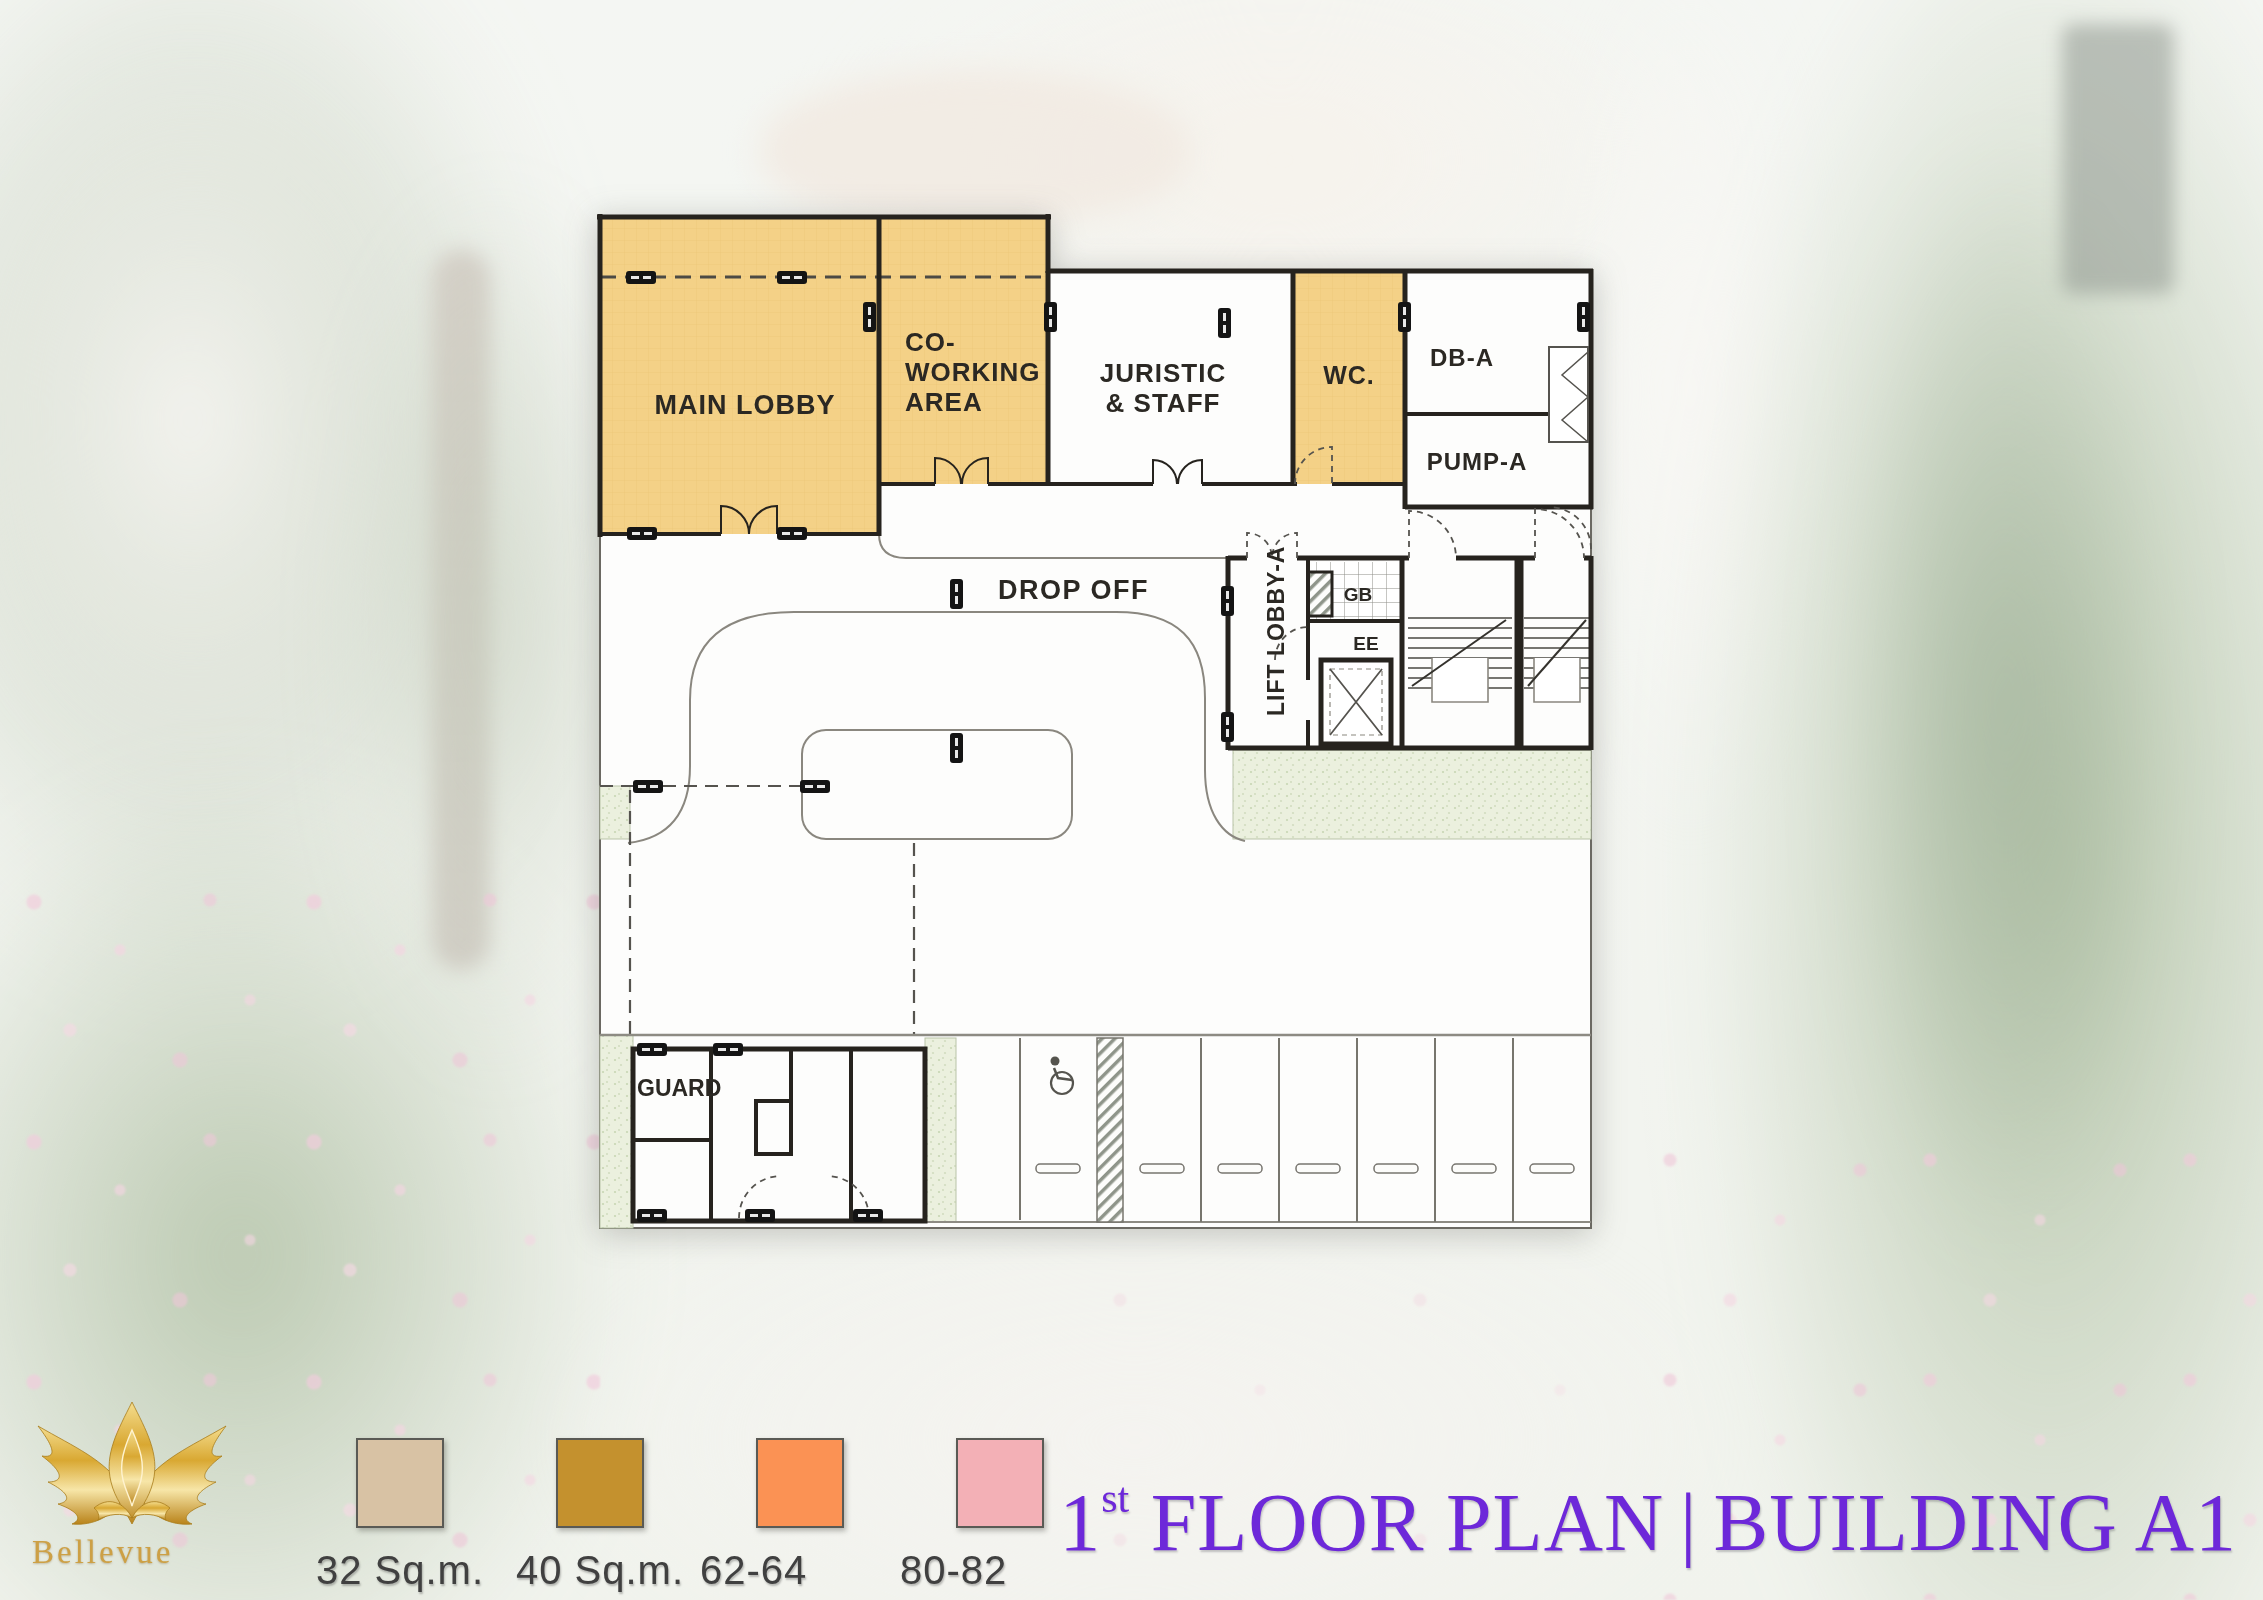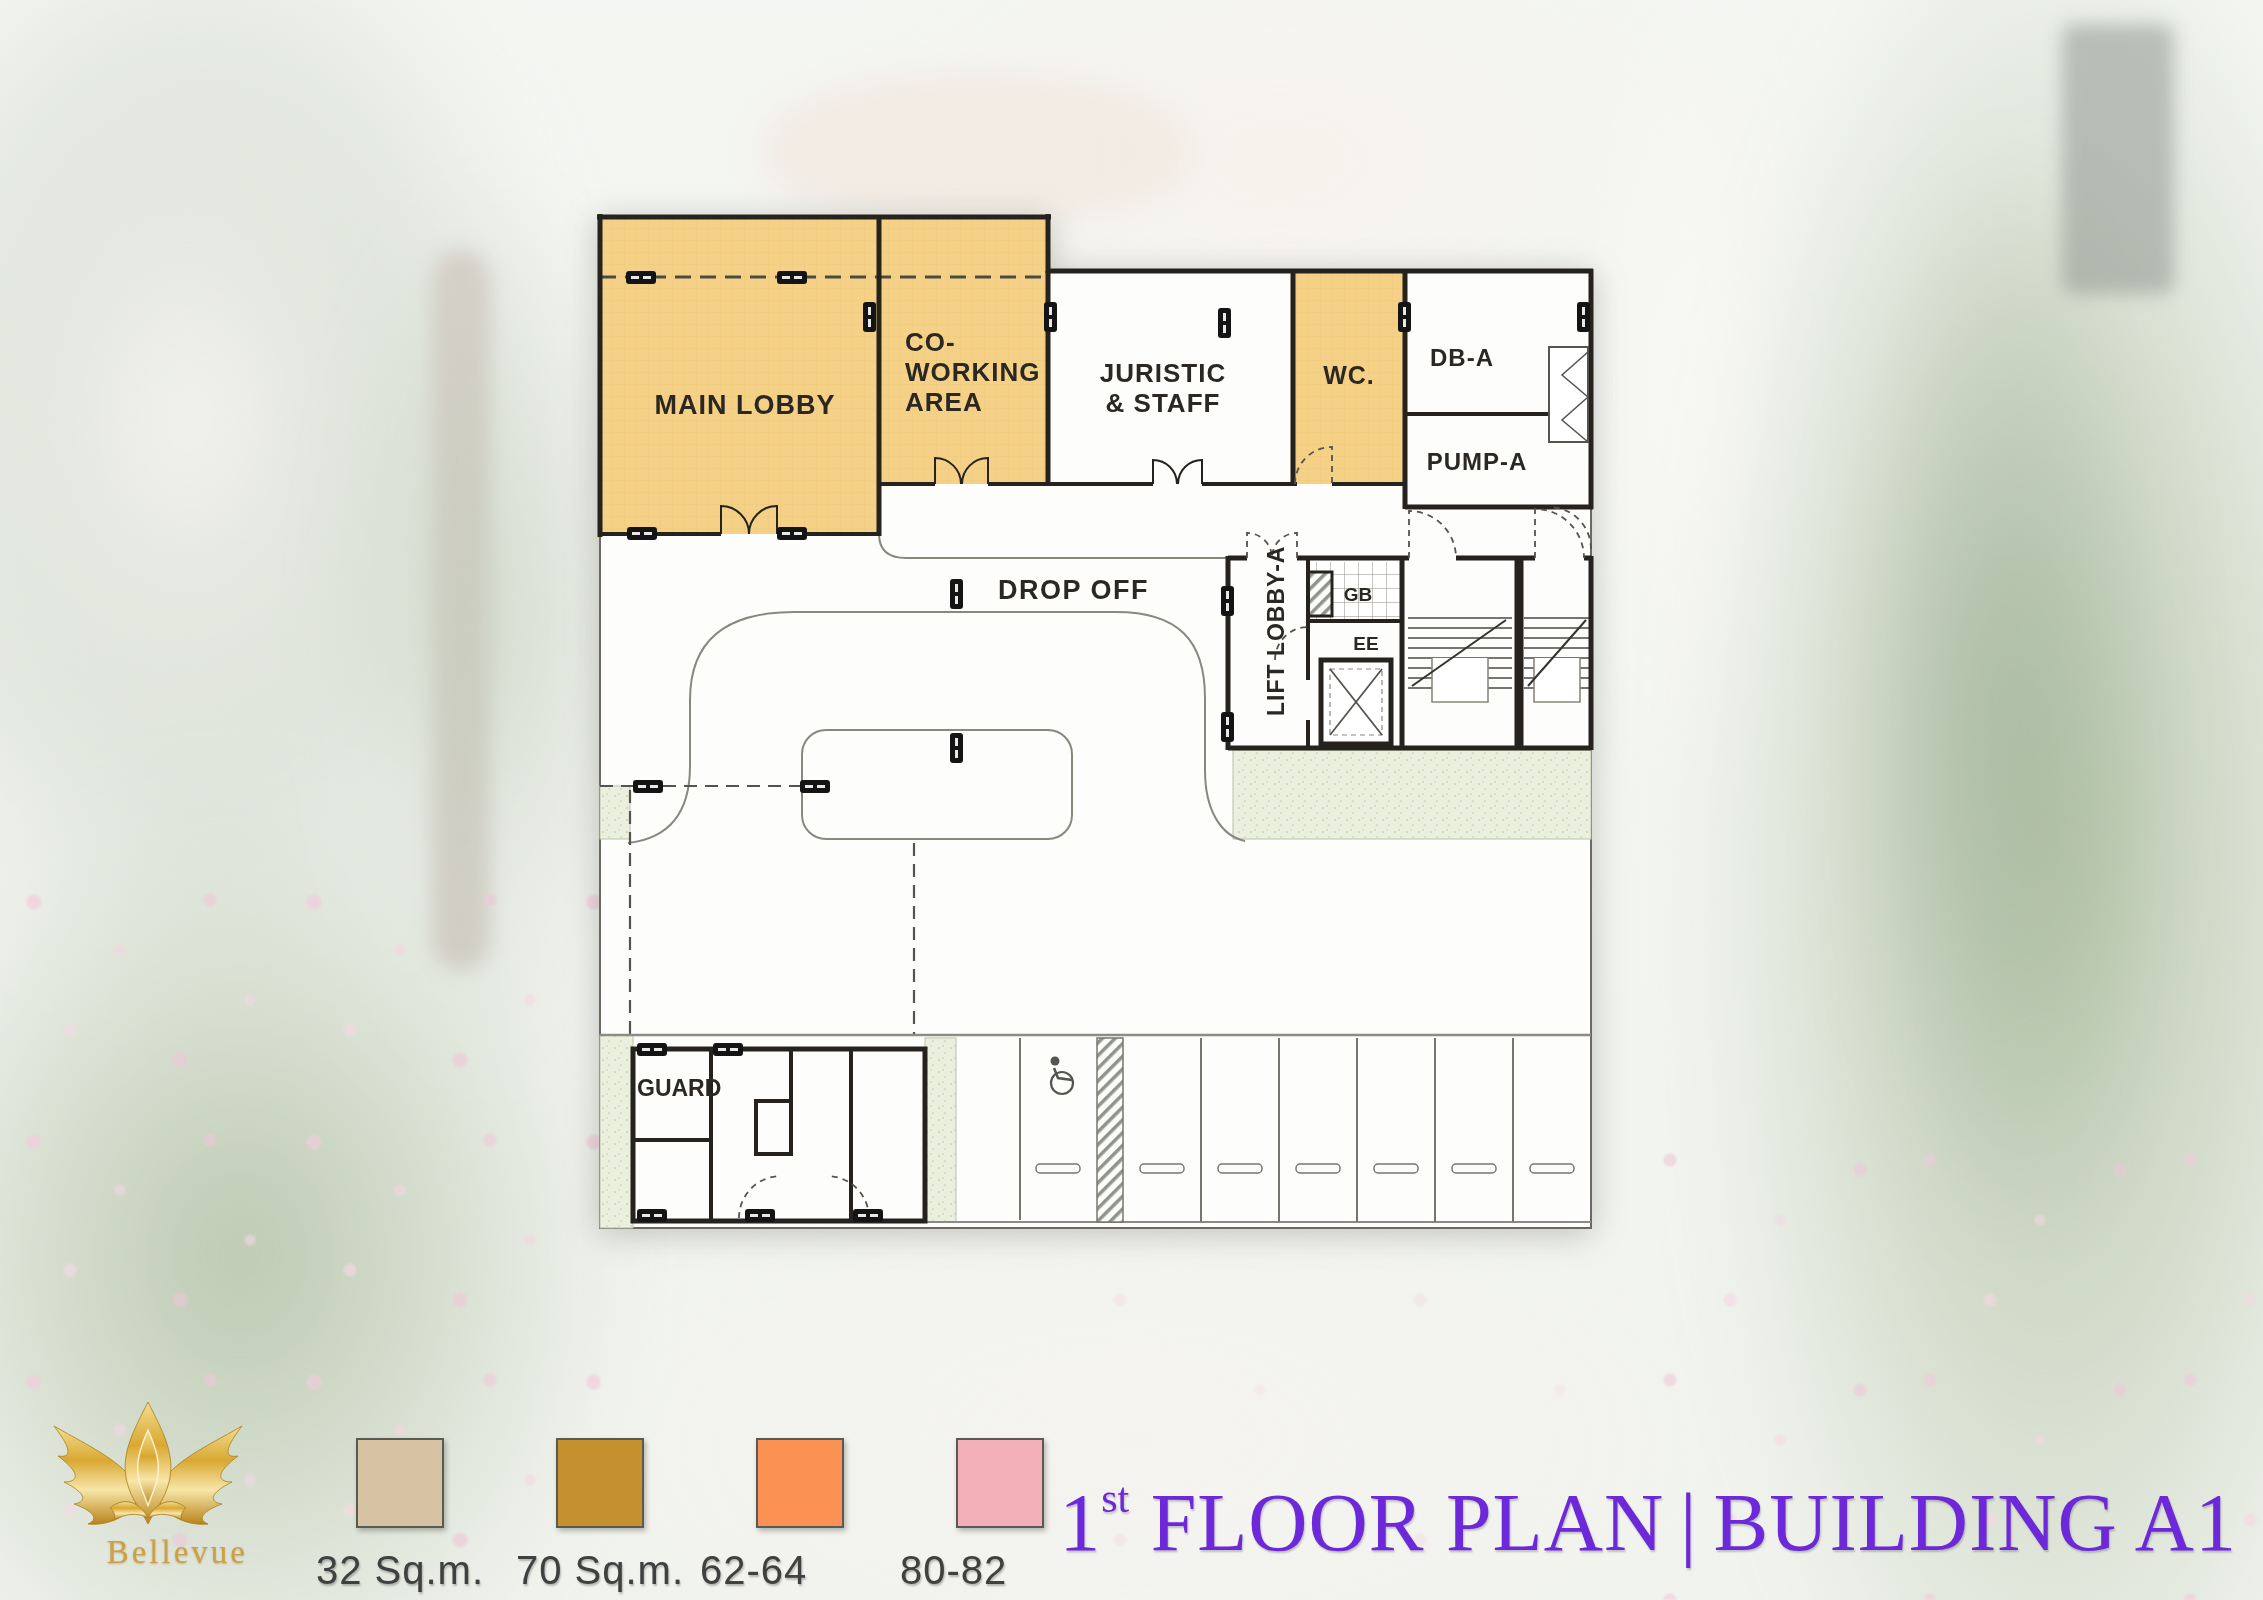--- a/index.html
+++ b/index.html
@@ -37,21 +37,21 @@
     radial-gradient(circle at 220px 50px,rgba(226,158,188,.8) 0 6px,transparent 7px),
     radial-gradient(circle at 90px 180px,rgba(238,185,206,.8) 0 6px,transparent 7px);}
   .flowers-mid{left:1060px;top:1240px;width:520px;height:360px;background-size:300px 240px;opacity:.45;background-image:
     radial-gradient(circle at 60px 60px,rgba(230,170,196,.7) 0 6px,transparent 7px),
     radial-gradient(circle at 200px 150px,rgba(236,184,206,.7) 0 5px,transparent 6px);}
   .bg-wash{position:absolute;inset:0;background:rgba(255,255,255,.42);}
   
   svg.plan{position:absolute;left:0;top:0;filter:drop-shadow(0 5px 16px rgba(70,70,60,.28));}
   svg.plan text{font-family:"Liberation Sans",sans-serif;font-weight:bold;fill:#2b2823;}
   
-  .logo{position:absolute;left:38px;top:1396px;width:210px;height:200px;text-align:right;}
+  .logo{position:absolute;left:32px;top:1396px;width:210px;height:200px;text-align:left;}
   .brand{margin-top:-6px;font-family:"Liberation Serif",serif;font-size:33px;letter-spacing:3px;color:#cda045;text-shadow:0 1px 2px rgba(120,85,20,.35);}
   .legend{position:absolute;left:300px;top:1438px;display:flex;}
   .legend-item{width:200px;display:flex;flex-direction:column;align-items:center;}
   .swatch{width:84px;height:86px;border:2px solid #5a5a55;box-shadow:2px 3px 5px rgba(60,60,55,.35);}
   .legend-label{margin-top:20px;font-family:Liberation Sans, sans-serif;font-size:40px;color:#404040;letter-spacing:1px;text-shadow:1px 2px 2px rgba(40,40,40,.3);}
   .title{position:absolute;right:26px;top:1474px;font-family:"Liberation Serif",serif;font-size:82px;color:#6d28d9;letter-spacing:1px;white-space:nowrap;text-shadow:1px 2px 2px rgba(40,40,50,.25);}
   .title .sup{font-size:42px;vertical-align:38px;letter-spacing:0;}
   .title .divider{padding:0 16px;font-weight:400;}
 </style>
 </head>
@@ -313,21 +313,21 @@
   <div class="brand">Bellevue</div>
 </div>
 
 <div class="legend">
   <div class="legend-item">
     <div class="swatch" style="background-color: rgb(216, 194, 164);"></div>
     <div class="legend-label">32 Sq.m.</div>
   </div>
   <div class="legend-item">
     <div class="swatch" style="background-color: rgb(196, 145, 46);"></div>
-    <div class="legend-label">70 Sq.m.</div>
+    <div class="legend-label">40 Sq.m.</div>
   </div>
   <div class="legend-item">
     <div class="swatch" style="background-color: rgb(251, 146, 84);"></div>
     <div class="legend-label">62-64 Sq.m.</div>
   </div>
   <div class="legend-item">
     <div class="swatch" style="background-color: rgb(243, 176, 182);"></div>
     <div class="legend-label">80-82 Sq.m.</div>
   </div>
 </div>

